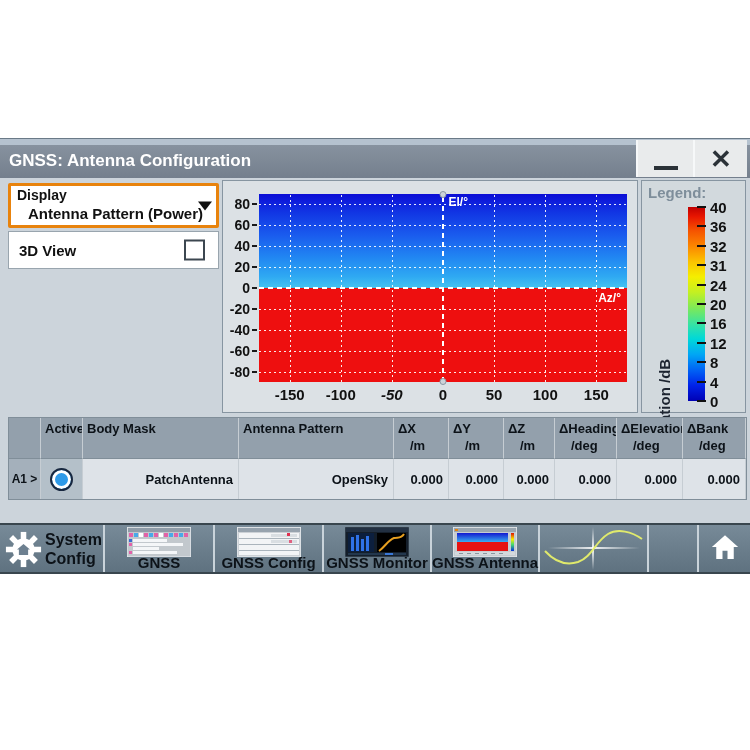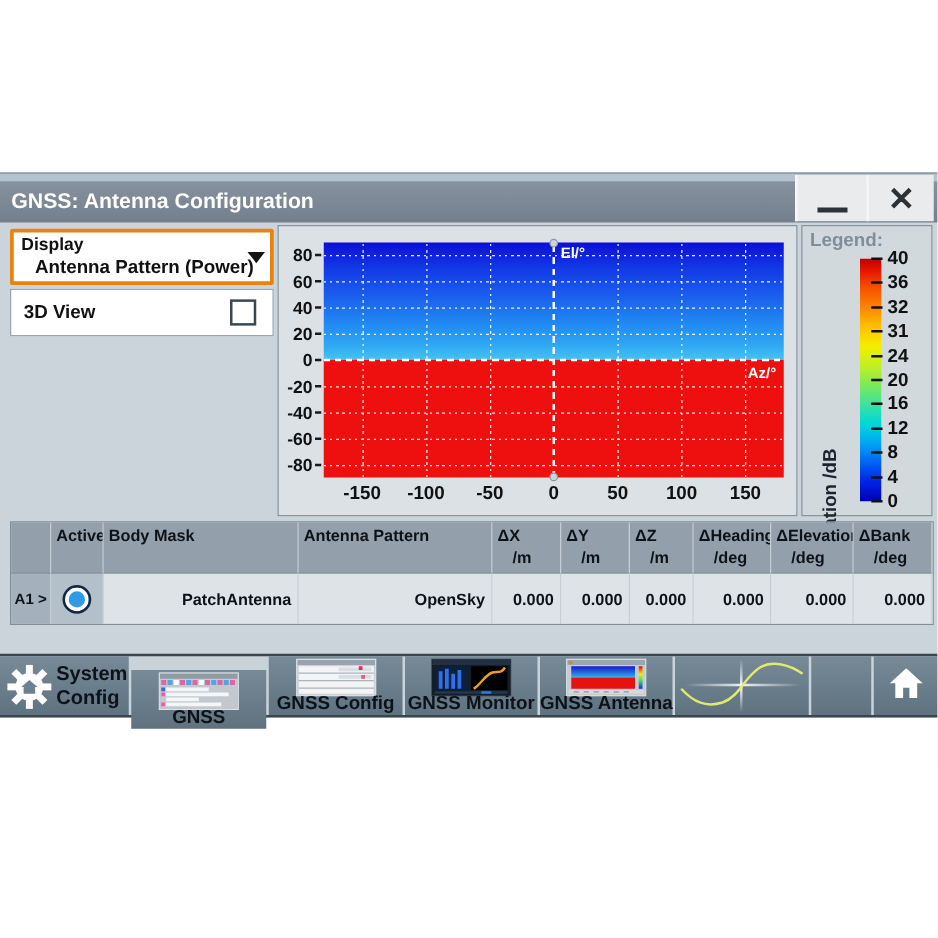--- a/index.html
+++ b/index.html
@@ -162,21 +162,21 @@
           <div class="ytick" style="top: 72.2222%;">-40</div>
           <div class="ydash" style="top: 72.2222%;"></div>
           <div class="ytick" style="top: 83.3333%;">-60</div>
           <div class="ydash" style="top: 83.3333%;"></div>
           <div class="ytick" style="top: 94.4444%;">-80</div>
           <div class="ydash" style="top: 94.4444%;"></div>
         </div>
       <div class="xaxis">
           <div class="xtick" style="left: 8.33333%;">-150</div>
           <div class="xtick" style="left: 22.2222%;">-100</div>
-          <div class="xtick" style="left: 36.1111%;">-50</div>
+          <div class="xtick" style="left: 36.1111%; font-style: italic;">-50</div>
           <div class="xtick" style="left: 50%;">0</div>
           <div class="xtick" style="left: 63.8889%; text-align: right;">50</div>
           <div class="xtick" style="left: 77.7778%;">100</div>
           <div class="xtick" style="left: 91.6667%;">150</div>
         </div>
     </div>
 
     <div class="legend-panel">
       <div class="legend-title">Legend:</div>
       <div class="atten-label">Attenuation /dB</div>
@@ -253,21 +253,21 @@
           </g>
           <path d="M20 14 L13 20 H15 V26 H25 V20 H27 Z" fill="#6d8090"></path>
         </svg>
       </div>
       <div class="sys-lines">
         <div>System</div>
         <div>Config</div>
       </div>
     </div>
 
-    <div class="seg" style="left:105px;width:108px;margin-top:11px;">
+    <div class="seg" style="left:105px;width:108px;">
       <div class="thumb">
         <svg width="64" height="30" viewBox="0 0 64 30">
           <rect x="0" y="0" width="64" height="30" fill="#c2c8cd" stroke="#edf1f4"></rect>
           <rect x="1" y="1" width="62" height="4" fill="#8f9ca8"></rect>
           <g>
             <rect x="2" y="6" width="4" height="4" fill="#e262a8"></rect>
               <rect x="7" y="6" width="4" height="4" fill="#4aa8e8"></rect>
             <rect x="12" y="6" width="4" height="4" fill="#ffffff"></rect>
               <rect x="17" y="6" width="4" height="4" fill="#e262a8"></rect>
             <rect x="22" y="6" width="4" height="4" fill="#4aa8e8"></rect>

